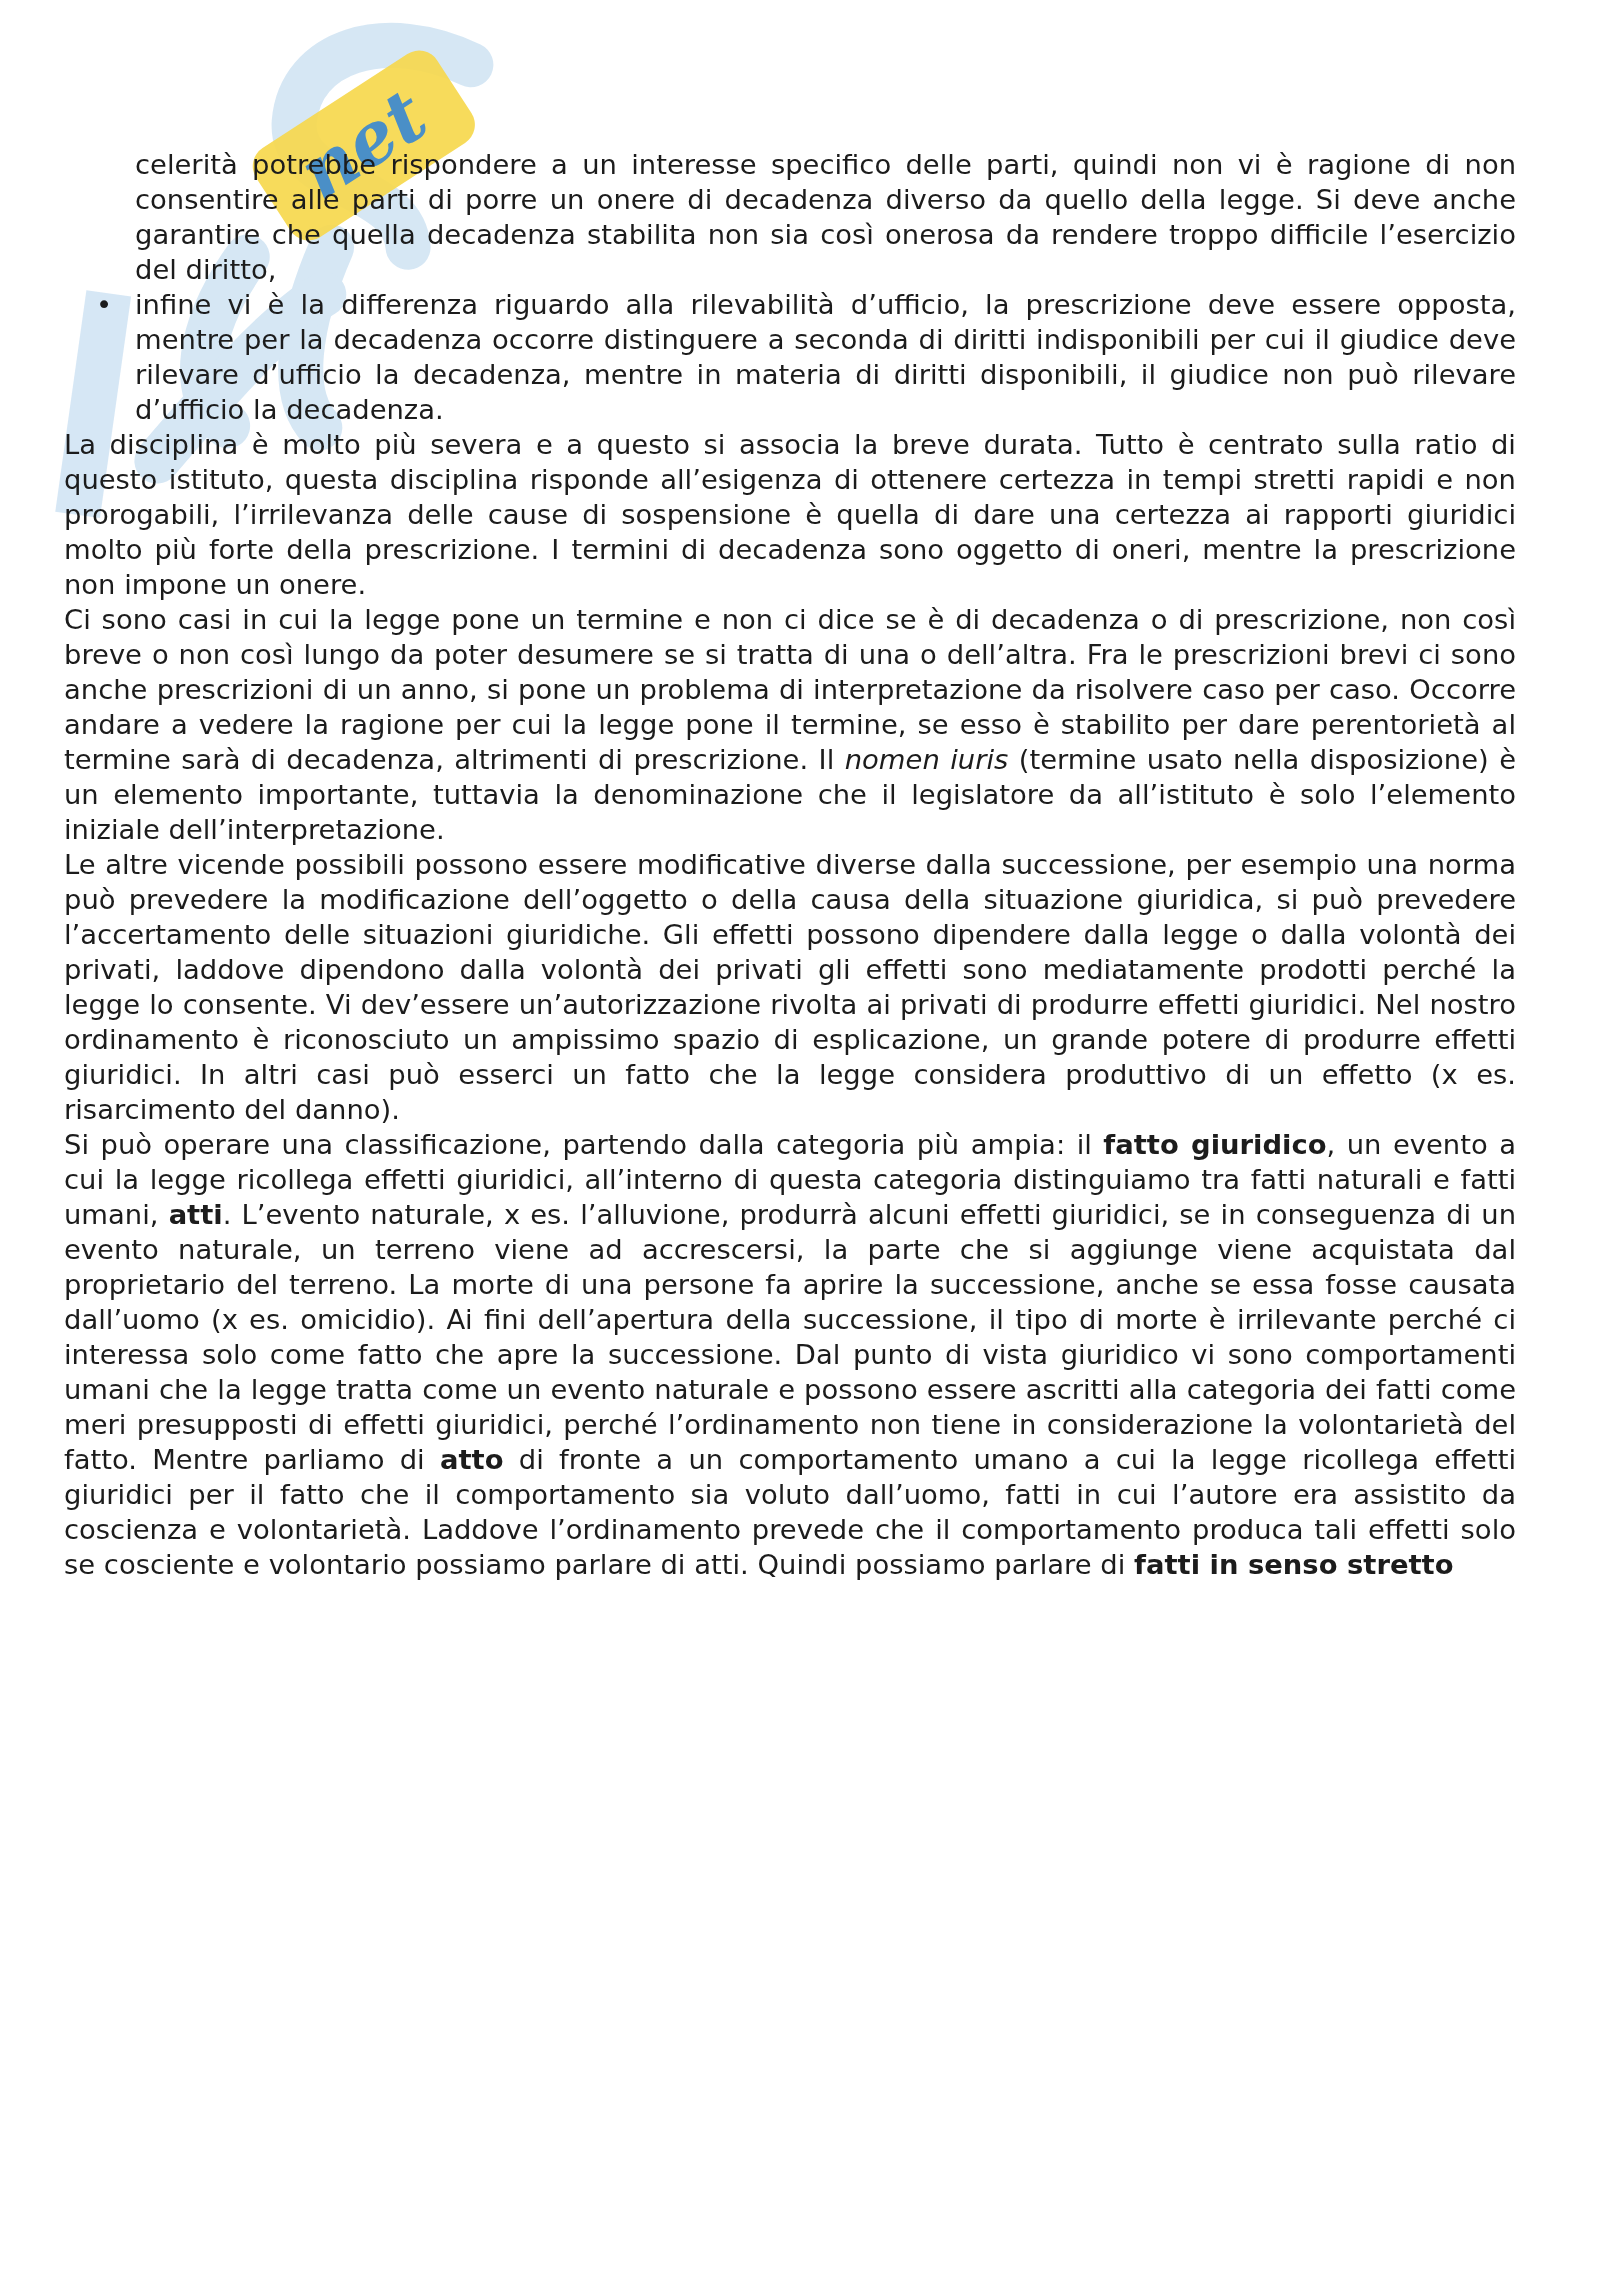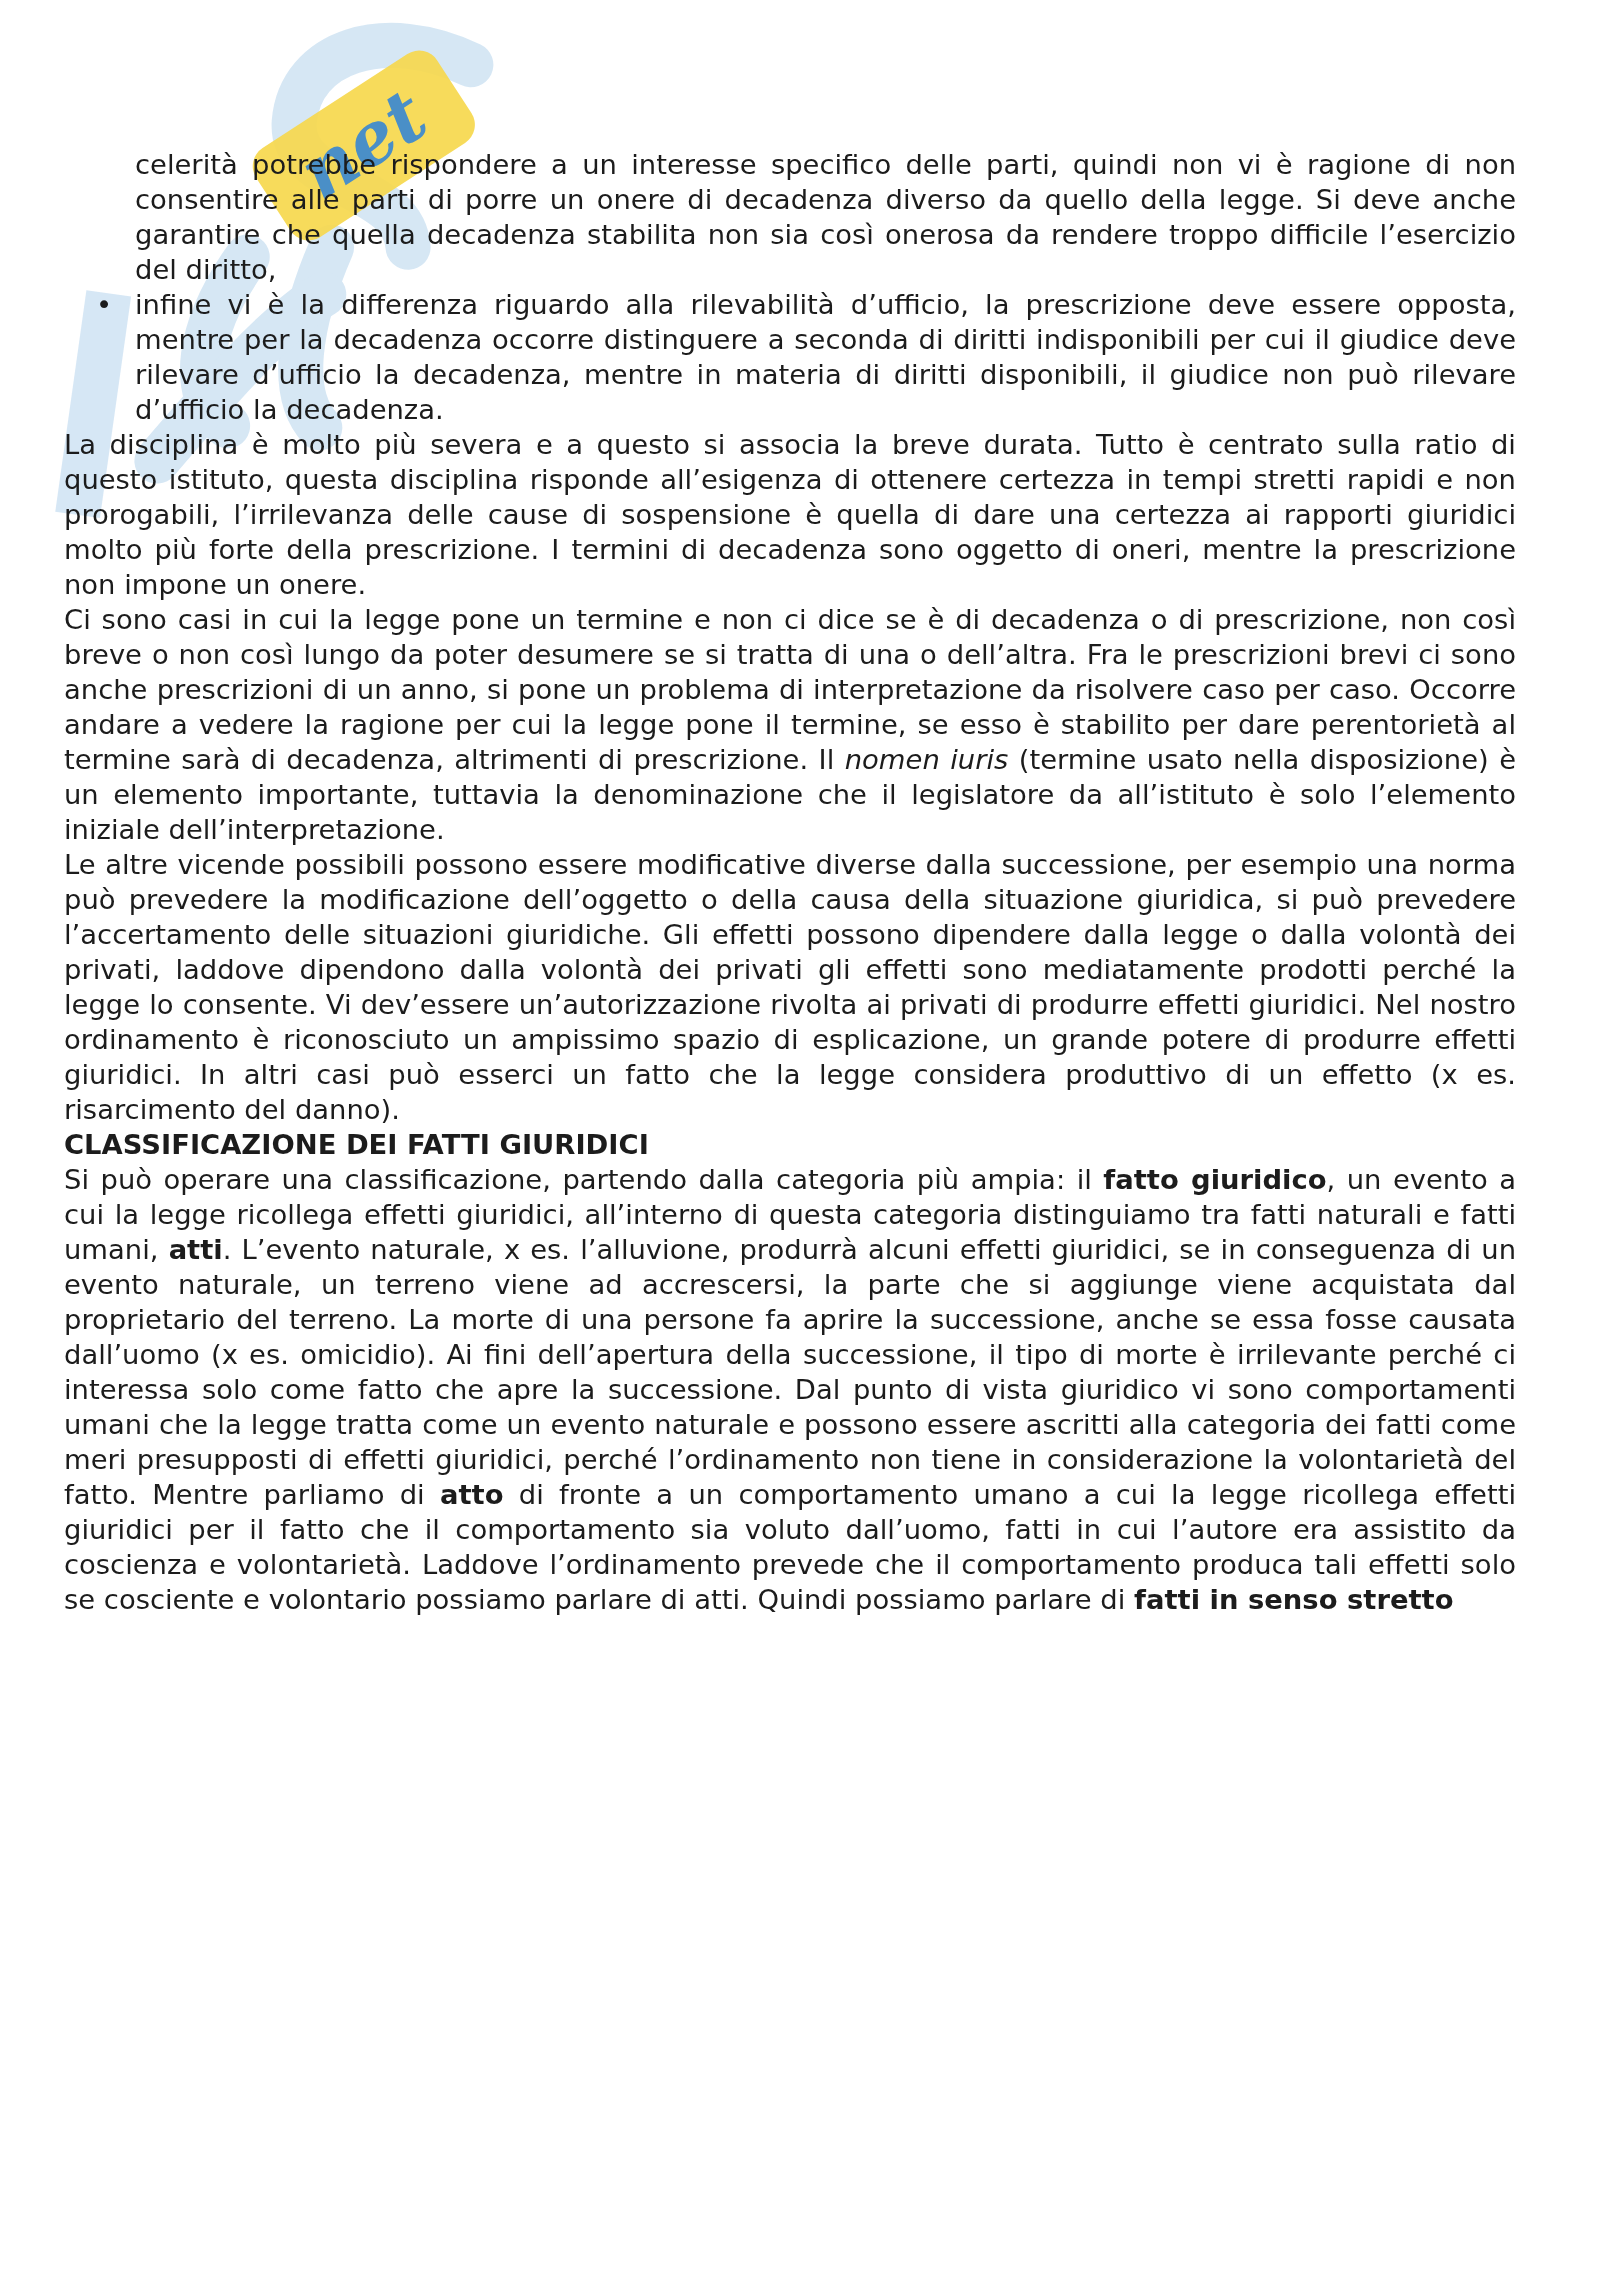--- a/index.html
+++ b/index.html
@@ -67,18 +67,17 @@
     </g>
   </svg>
 
   <div class="content">
 
   <div class="block continuation"><span class="run">celerità potrebbe rispondere a un interesse specifico delle parti, quindi non vi è ragione di non consentire alle parti di porre un onere di decadenza diverso da quello della legge. Si deve anche garantire che quella decadenza stabilita non sia così onerosa da rendere troppo difficile l’esercizio del diritto,</span></div>
       <div class="block bullet"><span class="marker">•</span><span class="run">infine vi è la differenza riguardo alla </span><span class="run u">rilevabilità d’ufficio,</span><span class="run"> la prescrizione deve essere opposta, mentre per la decadenza occorre distinguere a seconda di </span><span class="run u">diritti indisponibili per cui il giudice deve rilevare d’ufficio la decadenza</span><span class="run">, mentre in </span><span class="run u">materia di diritti disponibili, il giudice non può rilevare d’ufficio la decadenza</span><span class="run">.</span></div>
       <div class="block paragraph"><span class="run">La disciplina è molto più severa e a questo si associa la breve durata. Tutto è centrato sulla </span><span class="run u">ratio</span><span class="run"> di questo istituto, questa disciplina risponde </span><span class="run u">all’esigenza di ottenere certezza in tempi stretti rapidi e non prorogabili</span><span class="run">, l’irrilevanza delle cause di sospensione è quella di dare una certezza ai rapporti giuridici molto più forte della prescrizione. </span><span class="run u">I termini di decadenza sono oggetto di oneri</span><span class="run">, mentre la prescrizione non impone un onere.</span></div>
       <div class="block paragraph"><span class="run">Ci sono casi in cui la legge pone un termine e non ci dice se è di decadenza o di prescrizione, non così breve o non così lungo da poter desumere se si tratta di una o dell’altra. Fra le prescrizioni brevi ci sono anche prescrizioni di un anno, si pone un problema di interpretazione da risolvere caso per caso. Occorre andare a vedere la ragione per cui la legge pone il termine, se esso è stabilito per dare perentorietà al termine sarà di decadenza, altrimenti di prescrizione. Il </span><span class="run i">nomen iuris</span><span class="run"> (termine usato nella disposizione) è un elemento importante, tuttavia </span><span class="run u">la denominazione che il legislatore da all’istituto è solo l’elemento iniziale dell’interpretazione</span><span class="run">.</span></div>
       <div class="block paragraph"><span class="run">Le altre vicende possibili possono essere modificative diverse dalla successione, per esempio una norma può prevedere la modificazione dell’oggetto o della causa della situazione giuridica, si può prevedere l’accertamento delle situazioni giuridiche. </span><span class="run u">Gli effetti possono dipendere dalla legge o dalla volontà dei privati</span><span class="run">, laddove dipendono dalla volontà dei privati gli effetti sono mediatamente prodotti perché la legge lo consente. Vi dev’essere un’autorizzazione rivolta ai privati di produrre effetti giuridici. Nel nostro ordinamento è riconosciuto un ampissimo spazio di esplicazione, un grande potere di produrre effetti giuridici. In altri casi può esserci un fatto che la legge considera produttivo di un effetto (x es. risarcimento del danno).</span></div>
-      <div class="block heading"><span class="run b">CLASSIFICAZIONE DEI FATTI GIURIDICI</span></div>
       <div class="block paragraph"><span class="run">Si può operare una classificazione, partendo dalla categoria più ampia: il </span><span class="run b">fatto giuridico</span><span class="run">, un </span><span class="run u">evento a cui la legge ricollega effetti giuridici</span><span class="run">, all’interno di questa categoria distinguiamo tra </span><span class="run u">fatti naturali</span><span class="run"> e </span><span class="run u">fatti umani</span><span class="run">, </span><span class="run b">atti</span><span class="run">. L’evento naturale, x es. l’alluvione, produrrà alcuni effetti giuridici, se in conseguenza di un evento naturale, un terreno viene ad accrescersi, la parte che si aggiunge viene acquistata dal proprietario del terreno. La morte di una persone fa aprire la successione, anche se essa fosse causata dall’uomo (x es. omicidio). Ai fini dell’apertura della successione, il tipo di morte è irrilevante perché ci interessa solo come fatto che apre la successione. Dal punto di vista giuridico </span><span class="run u">vi sono comportamenti umani che la legge tratta come un evento naturale e possono essere ascritti alla categoria dei fatti come meri presupposti di effetti giuridici</span><span class="run">, perché l’ordinamento non tiene in considerazione la volontarietà del fatto. Mentre parliamo di </span><span class="run b">atto</span><span class="run"> di fronte a un </span><span class="run u">comportamento umano a cui la legge ricollega effetti giuridici per il fatto che il comportamento sia voluto dall’uomo</span><span class="run">, fatti in cui l’autore era assistito da coscienza e volontarietà. </span><span class="run u">Laddove l’ordinamento prevede che il comportamento produca tali effetti solo se cosciente e volontario possiamo parlare di atti</span><span class="run">. Quindi possiamo parlare di </span><span class="run b">fatti in senso stretto</span></div>
     </div>
 
 </div>
 
 
 </body></html>

